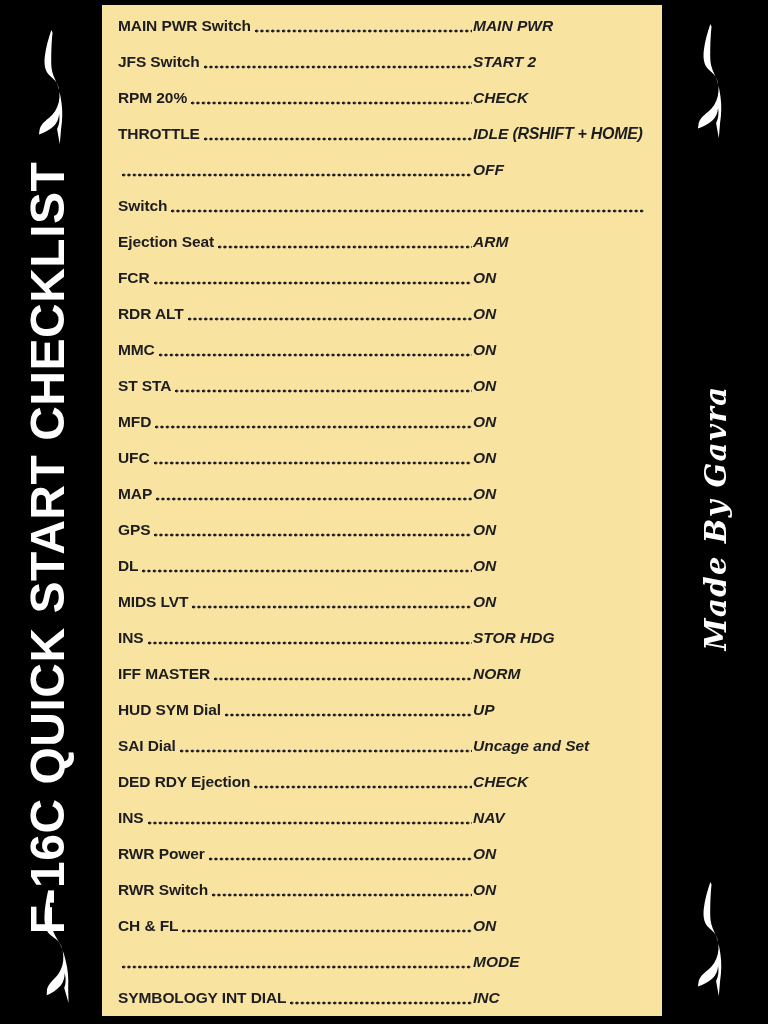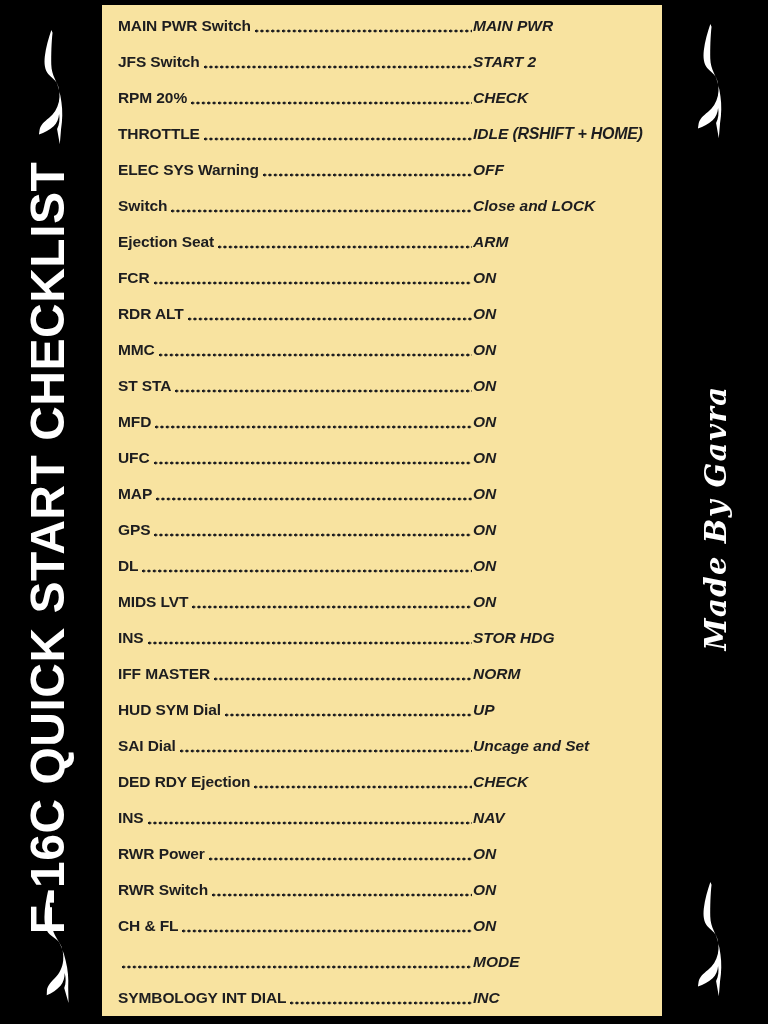--- a/index.html
+++ b/index.html
@@ -79,28 +79,26 @@
         <span class="label">RPM 20%</span>
         <span class="dots"></span>
         <span class="value">CHECK</span>
       </div>
       <div class="row">
         <span class="label">THROTTLE</span>
         <span class="dots"></span>
         <span class="value">IDLE<span class="note"> (RSHIFT + HOME)</span></span>
       </div>
       <div class="row">
-        <span class="label">ELEC SYS Warning</span>
         <span class="dots"></span>
         <span class="value">OFF</span>
       </div>
       <div class="row">
         <span class="label">Switch</span>
         <span class="dots"></span>
-        <span class="value">Close and LOCK</span>
       </div>
       <div class="row">
         <span class="label">Ejection Seat</span>
         <span class="dots"></span>
         <span class="value">ARM</span>
       </div>
       <div class="row">
         <span class="label">FCR</span>
         <span class="dots"></span>
         <span class="value">ON</span>

